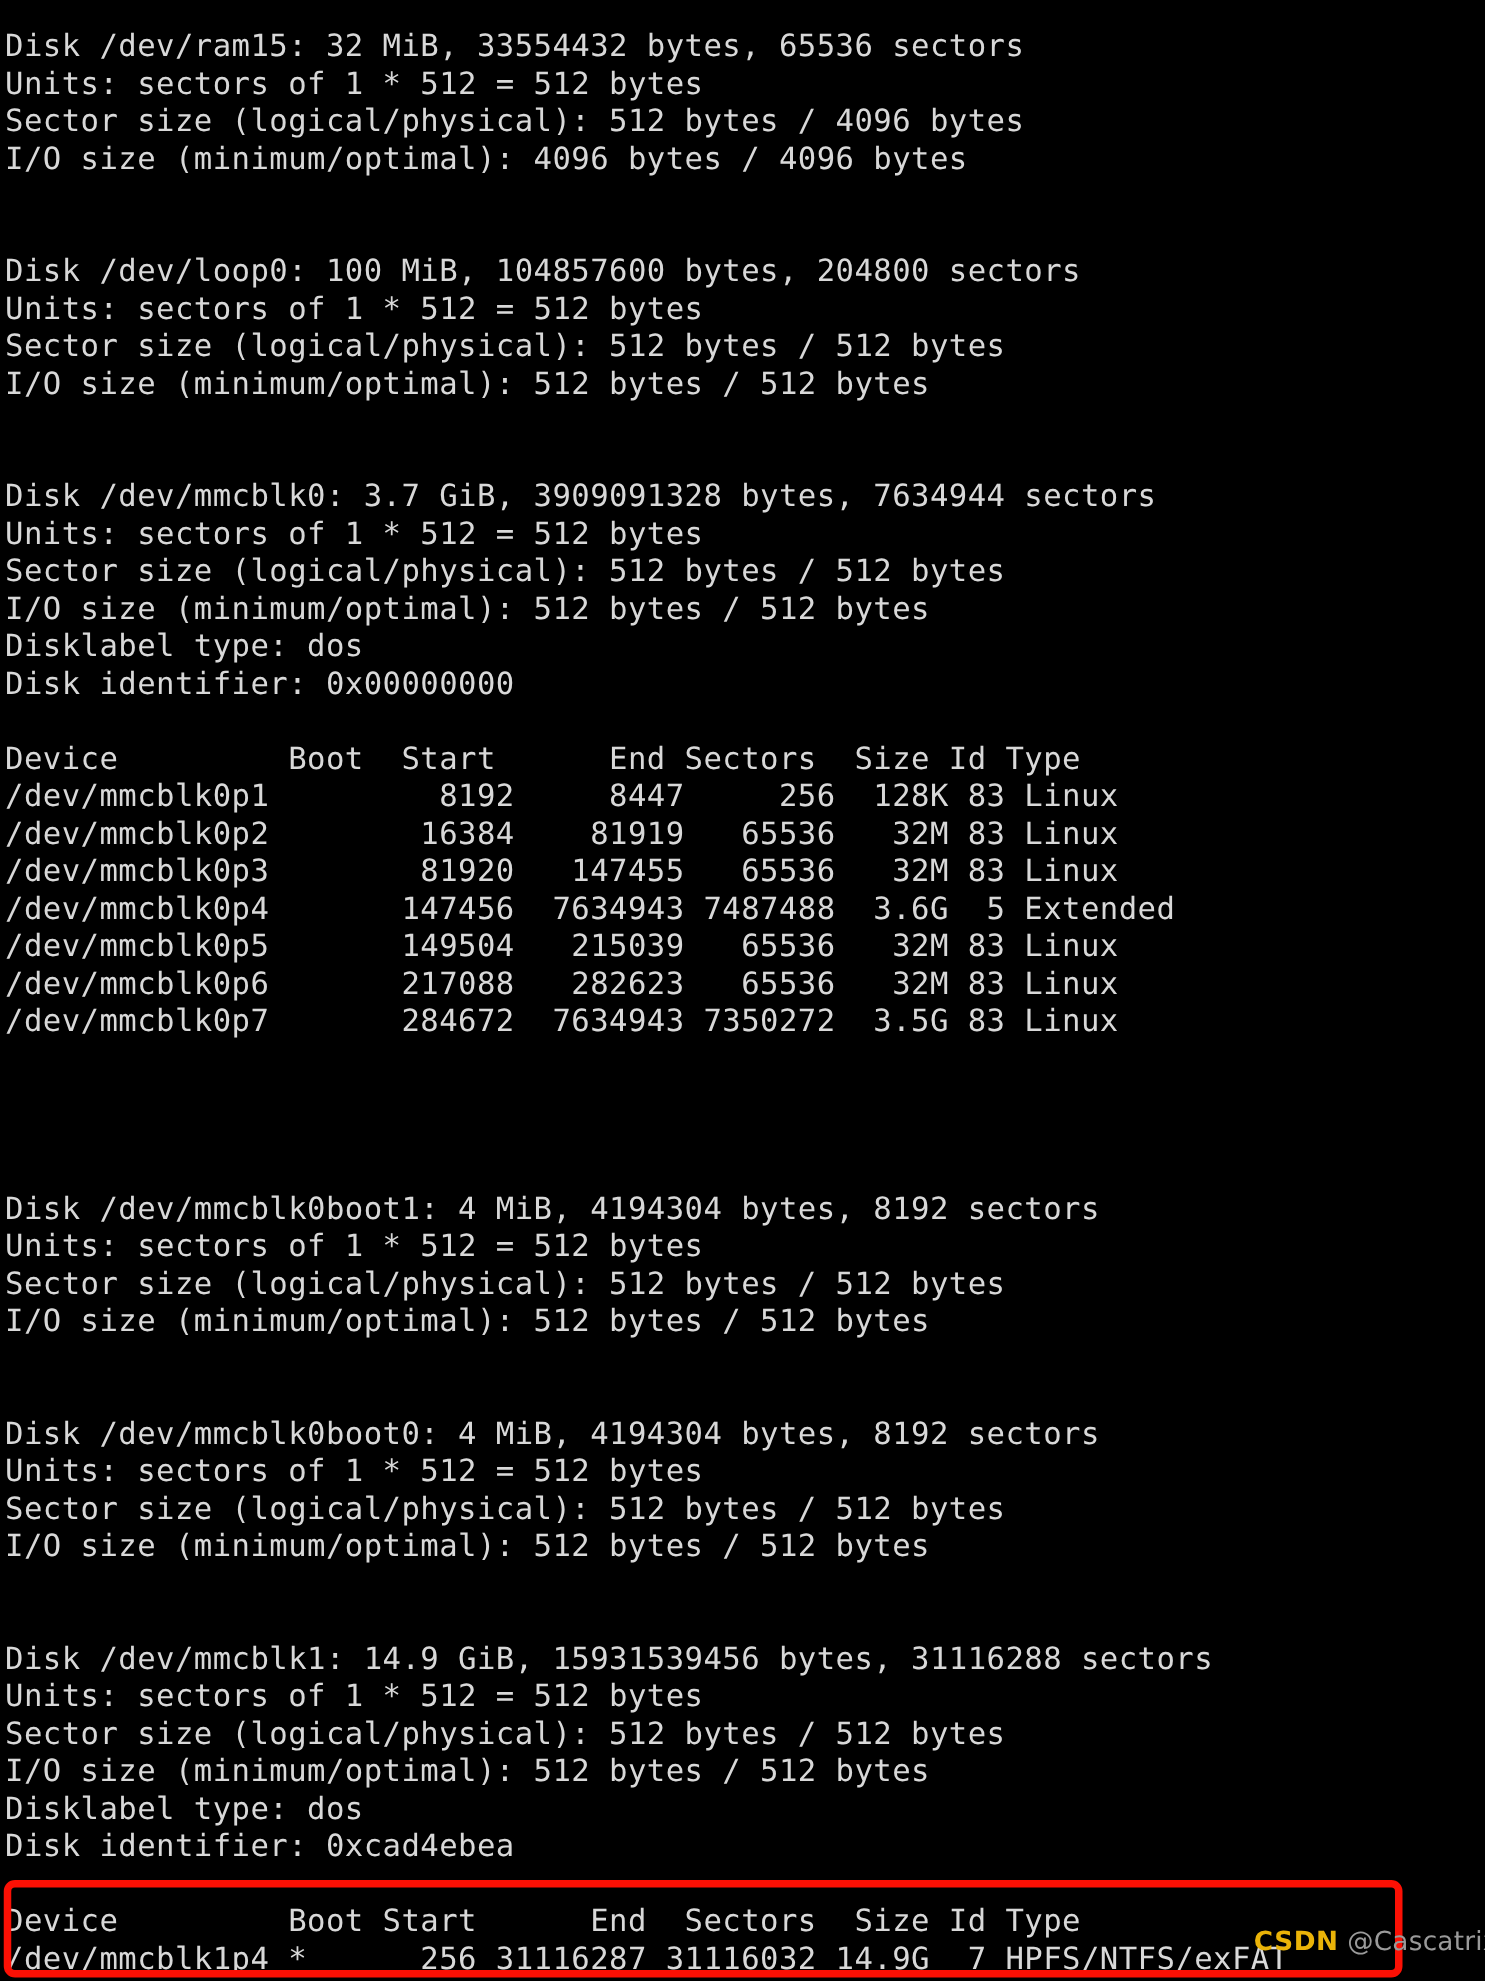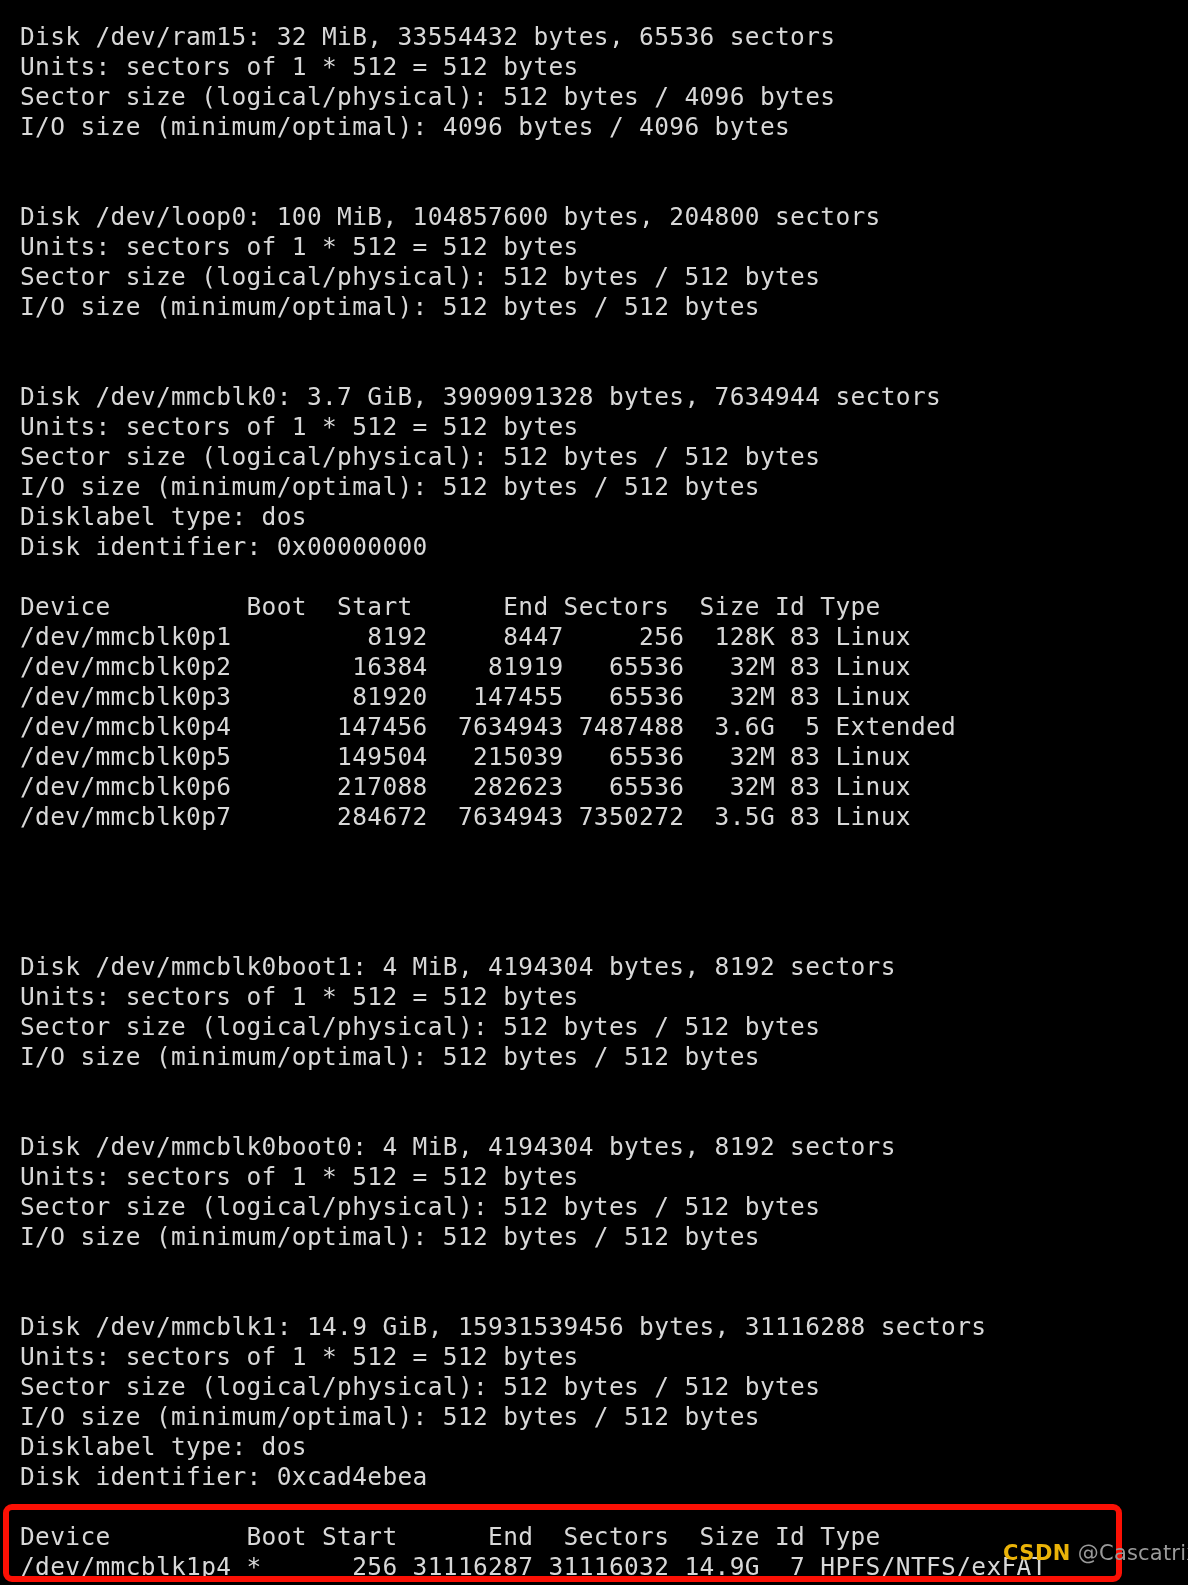--- a/index.html
+++ b/index.html
@@ -20,21 +20,21 @@
     top: 0;
     left: 0;
     width: 1188px;
     height: 1585px;
     background: #000000;
     color: #d8d8d8;
     font-family: "DejaVu Sans Mono", "Liberation Mono", monospace;
     font-size: 24.5px;
     line-height: 30px;
     letter-spacing: 0.35px;
-    padding: 22px 0 0 20px;
+    padding: 22px 0 0 4px;
     box-sizing: border-box;
     white-space: pre;
     font-weight: 400;
     -webkit-font-smoothing: antialiased;
   }
   .line {
     height: 30px;
     white-space: pre;
     font-variant-ligatures: none;
   }

